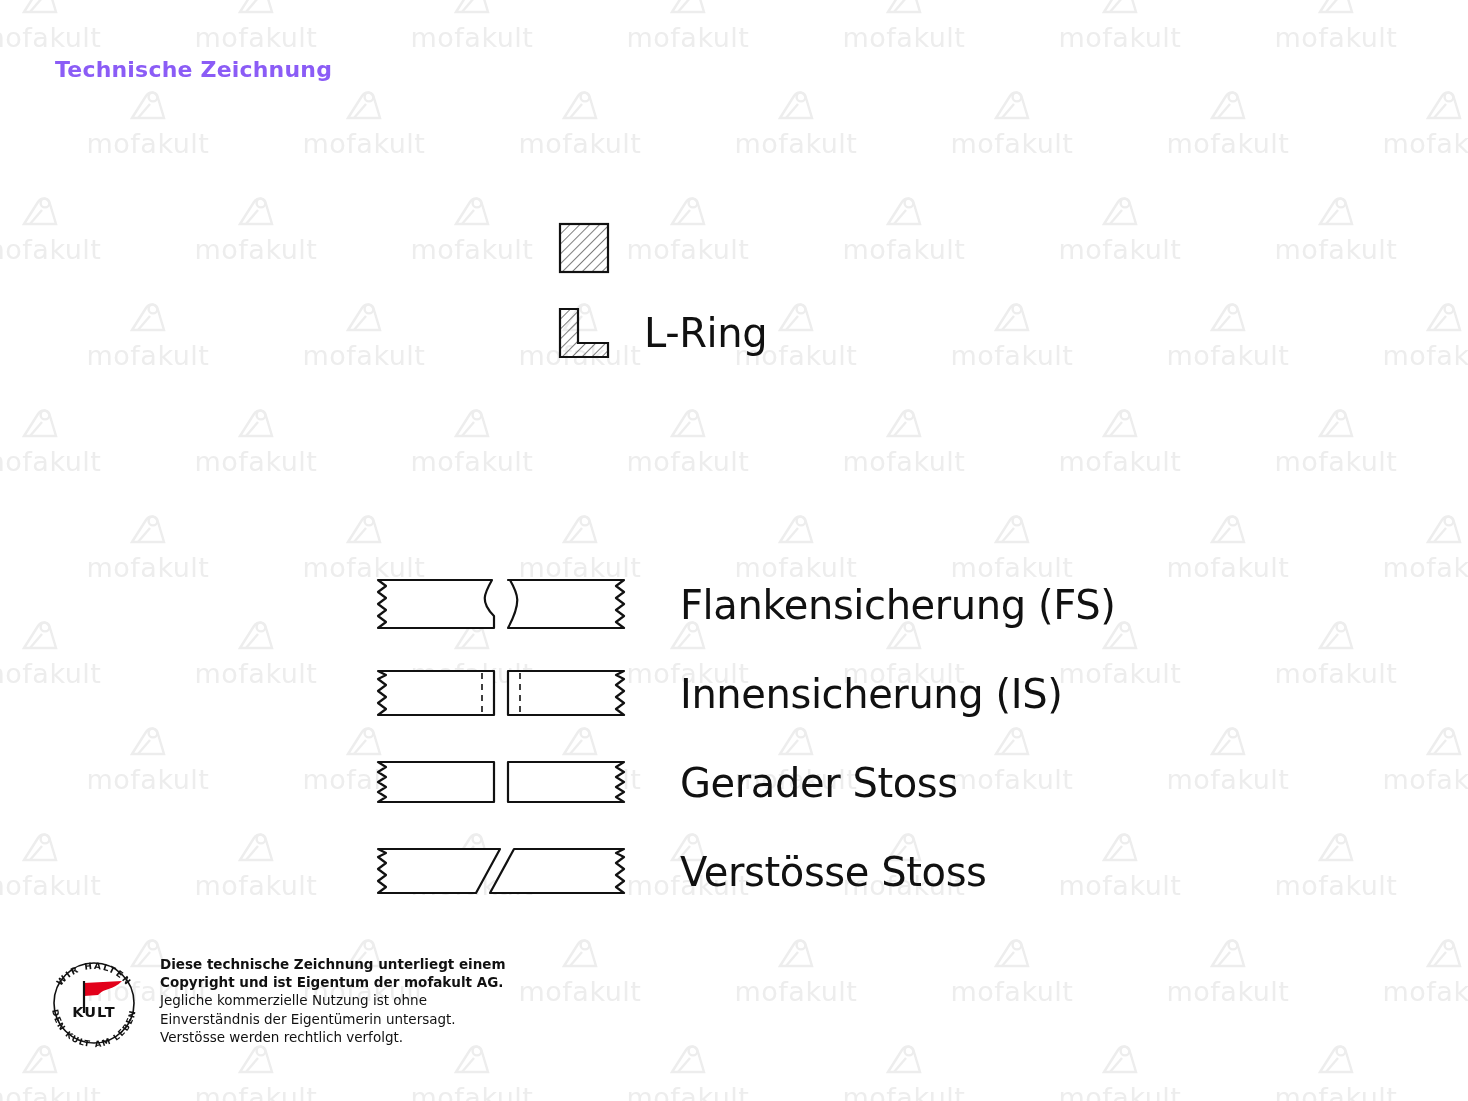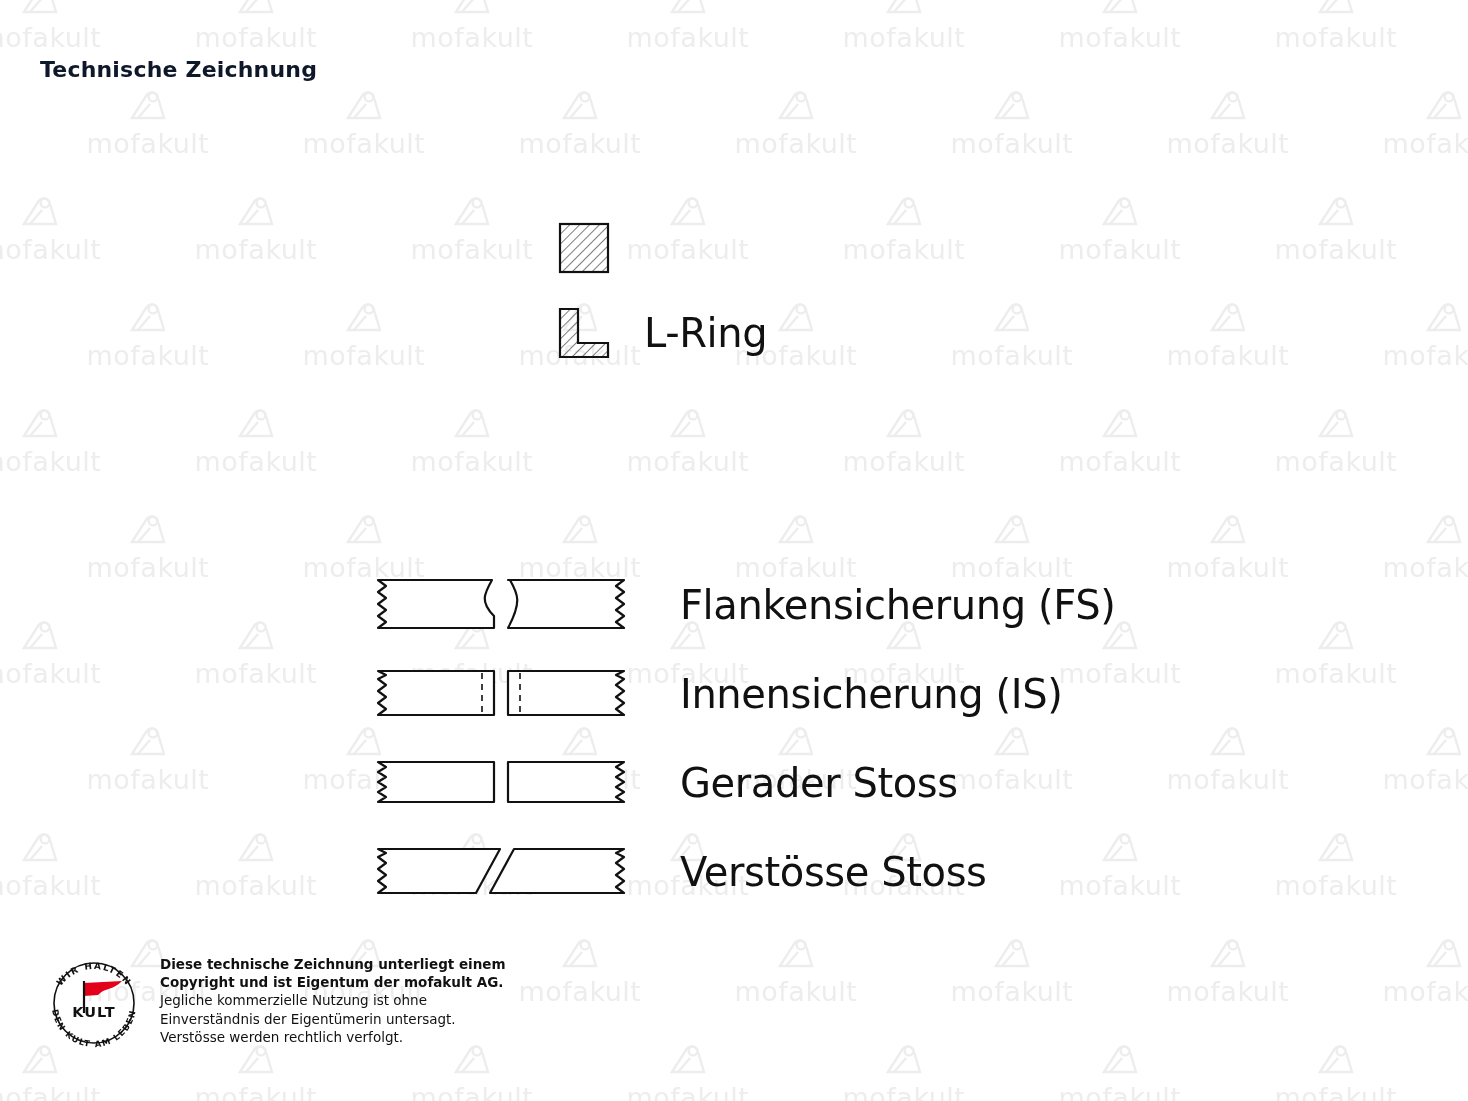--- a/index.html
+++ b/index.html
@@ -43,25 +43,25 @@
   
   .content {
     position: relative;
     z-index: 1;
     width: 100%;
     height: 100%;
   }
 
   .page-title {
     position: absolute;
-    left: 40px;
+    left: 55px;
     top: 57px;
     font-size: 22px;
     font-weight: bold;
-    color: #0f172a;
+    color: #8b5cf6;
     letter-spacing: 0.2px;
   }
 
   
   .legend-top {
     position: absolute;
     left: 556px;
     top: 205px;
   }
   .legend-row {

